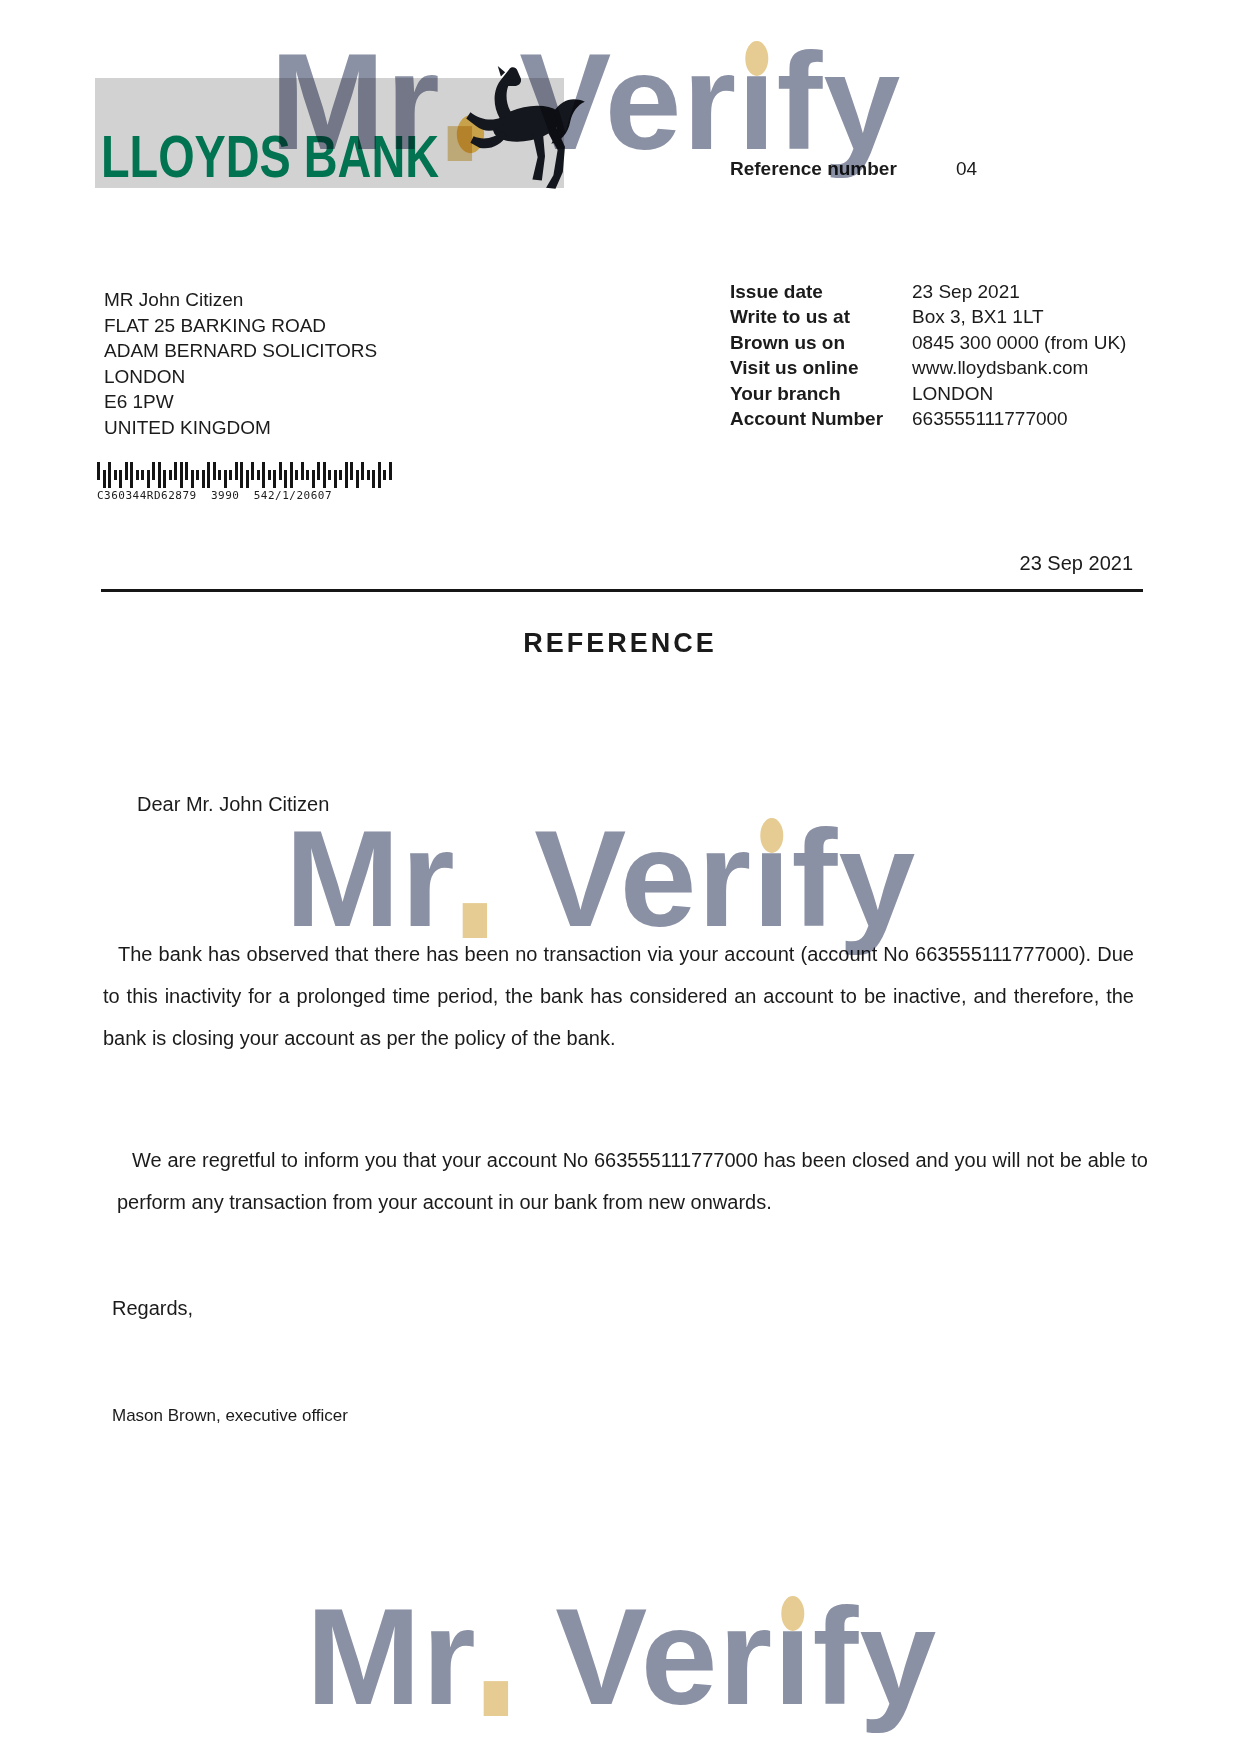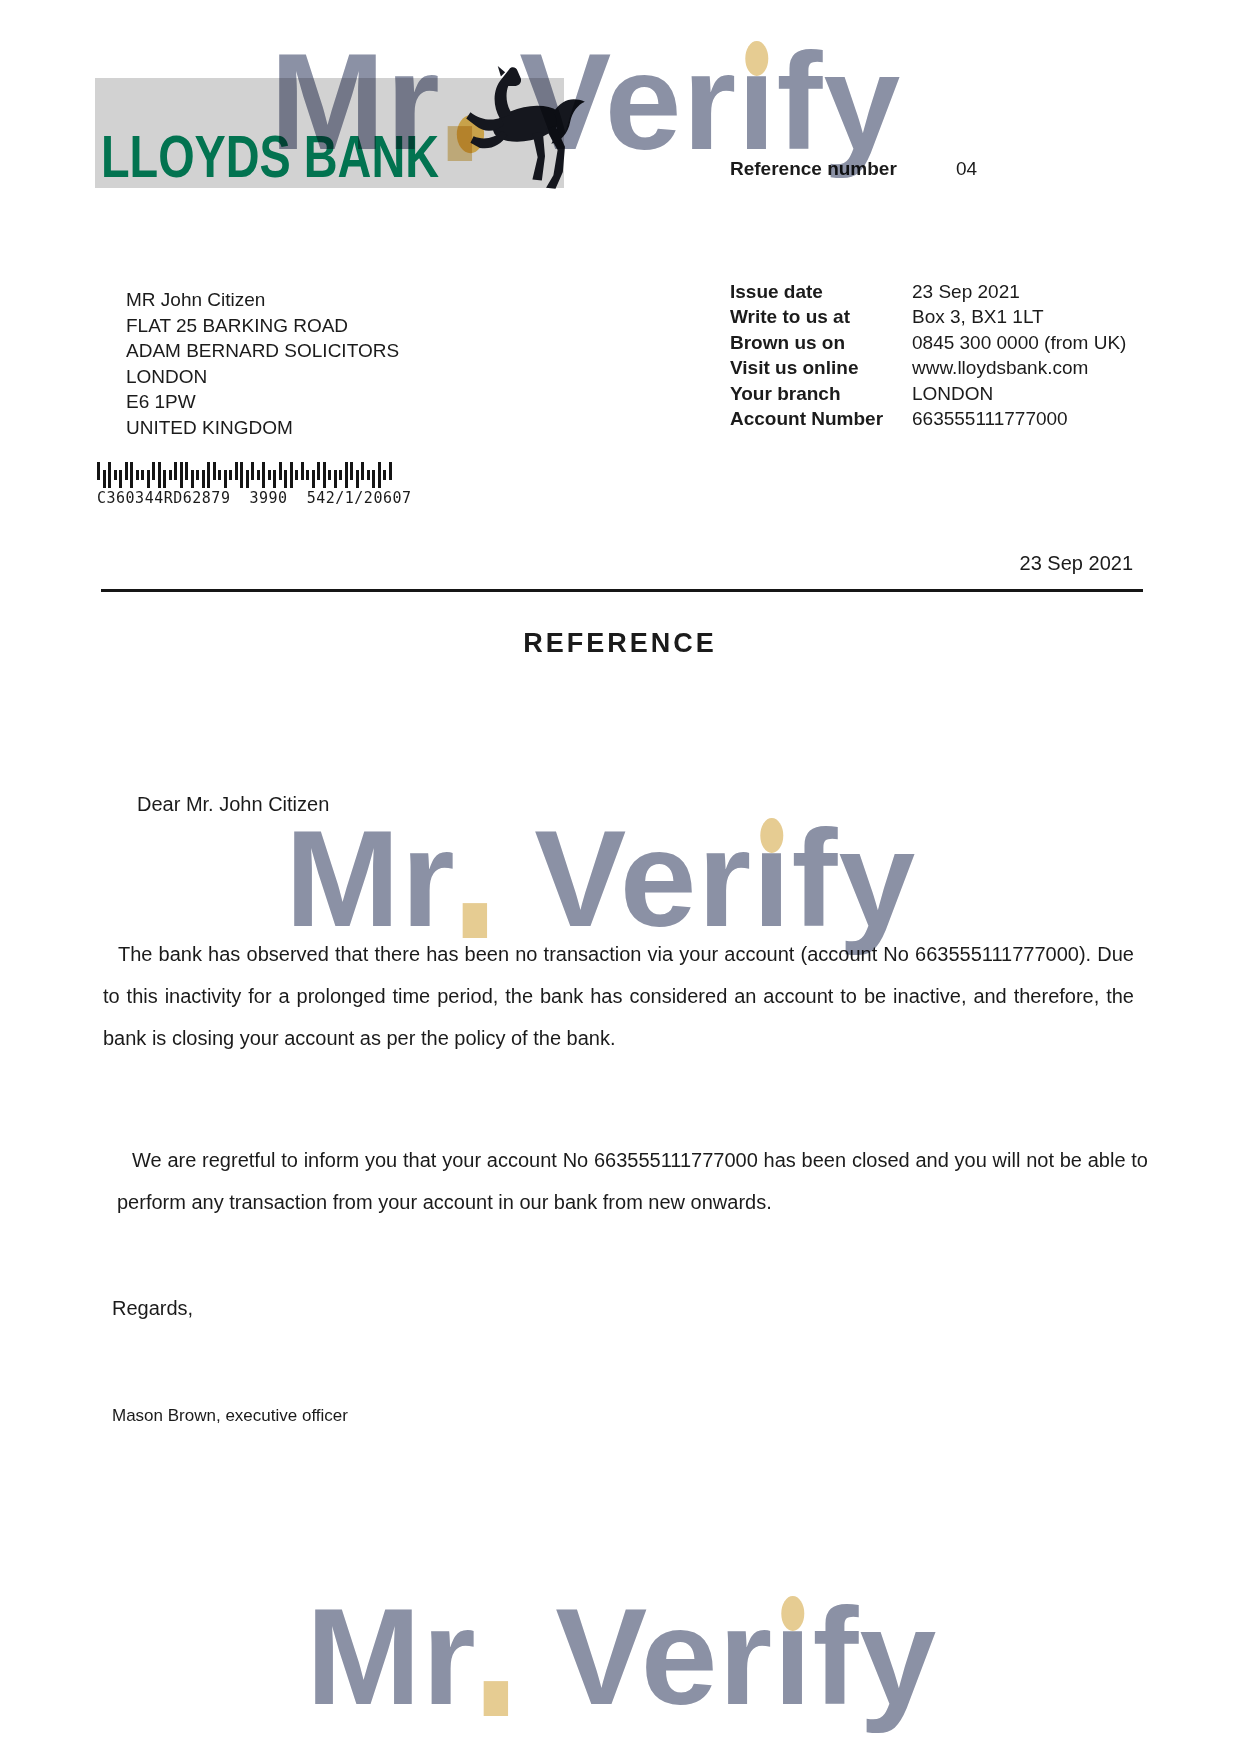--- a/index.html
+++ b/index.html
@@ -61,21 +61,21 @@
     position:absolute;left:443px;top:66px;
     width:162px;height:126px;
     z-index:2;
   }
   
   .ref-row{position:absolute;left:0;top:158px;z-index:3;font-size:19px;}
   .ref-row .lab{position:absolute;left:730px;top:0;font-weight:700;white-space:nowrap;}
   .ref-row .val{position:absolute;left:912px;top:0;white-space:nowrap;margin-left:44px;}
   
   .recipient{
-    position:absolute;left:126px;top:287px;
+    position:absolute;left:104px;top:287px;
     font-size:19px;line-height:25.5px;z-index:3;
   }
   
   .contact{
     position:absolute;left:730px;top:279px;
     display:grid;grid-template-columns:182px auto;
     font-size:19px;line-height:25.4px;z-index:3;
   }
   .contact .lab{font-weight:700;white-space:nowrap;}
   .contact .val{white-space:nowrap;}
@@ -85,21 +85,21 @@
     height:26px;display:flex;gap:2.5px;z-index:3;
   }
   .barcode i{width:3px;background:#141414;display:block;}
   .barcode i.f{margin:0;}
   .barcode i.a{margin-bottom:8px;}
   .barcode i.d{margin-top:8px;}
   .barcode i.t{margin-top:8px;margin-bottom:8px;}
   .mail-code{
     position:absolute;left:97px;top:489px;
     font-family:"DejaVu Sans Mono", monospace;
-    font-size:15px;white-space:pre;z-index:3;letter-spacing:0.5px;
+    font-size:11px;white-space:pre;z-index:3;letter-spacing:0.5px;
   }
   
   .letter-date{
     position:absolute;right:107px;top:552px;
     font-size:20px;z-index:3;
   }
   .rule{
     position:absolute;left:101px;top:589px;
     width:1042px;height:2.5px;background:#161616;z-index:3;
   }

